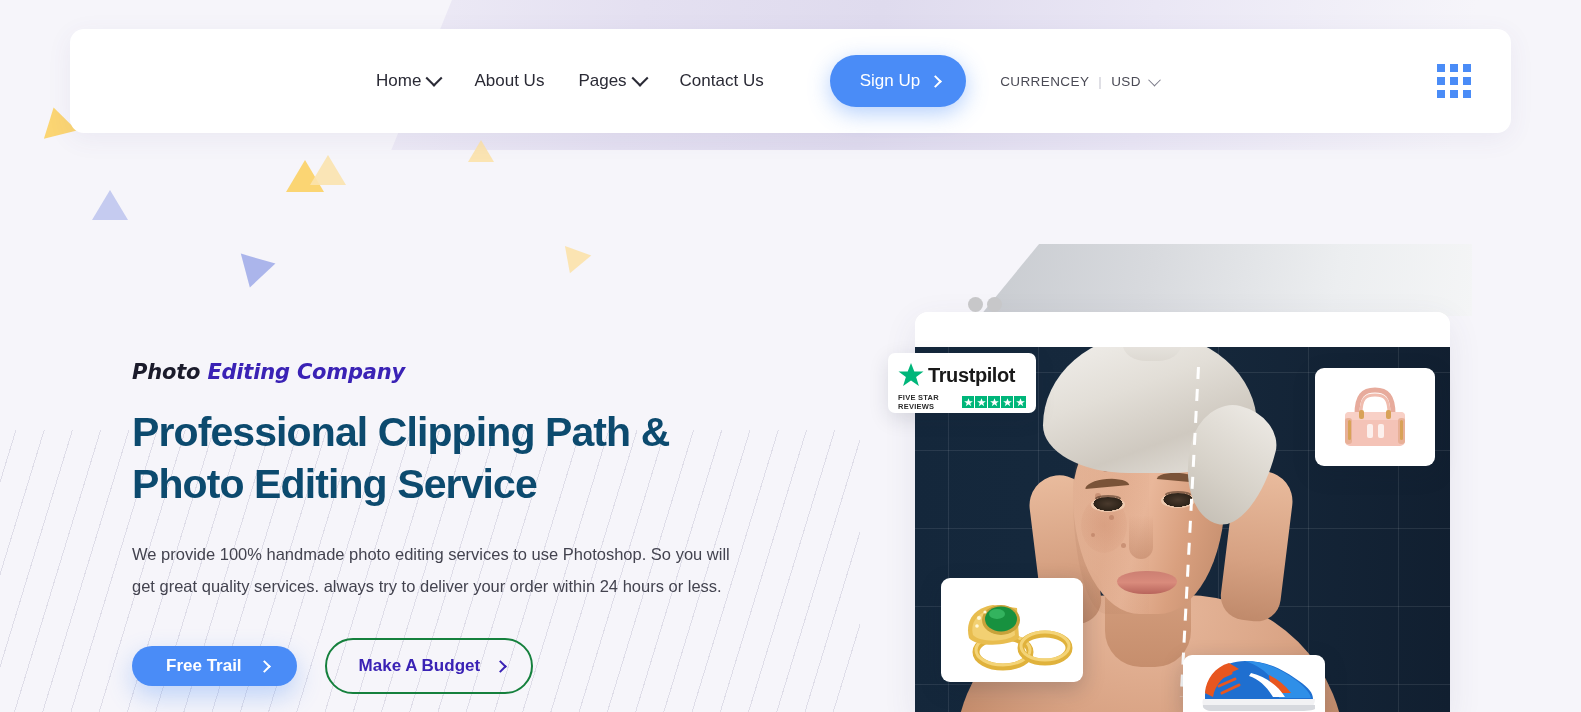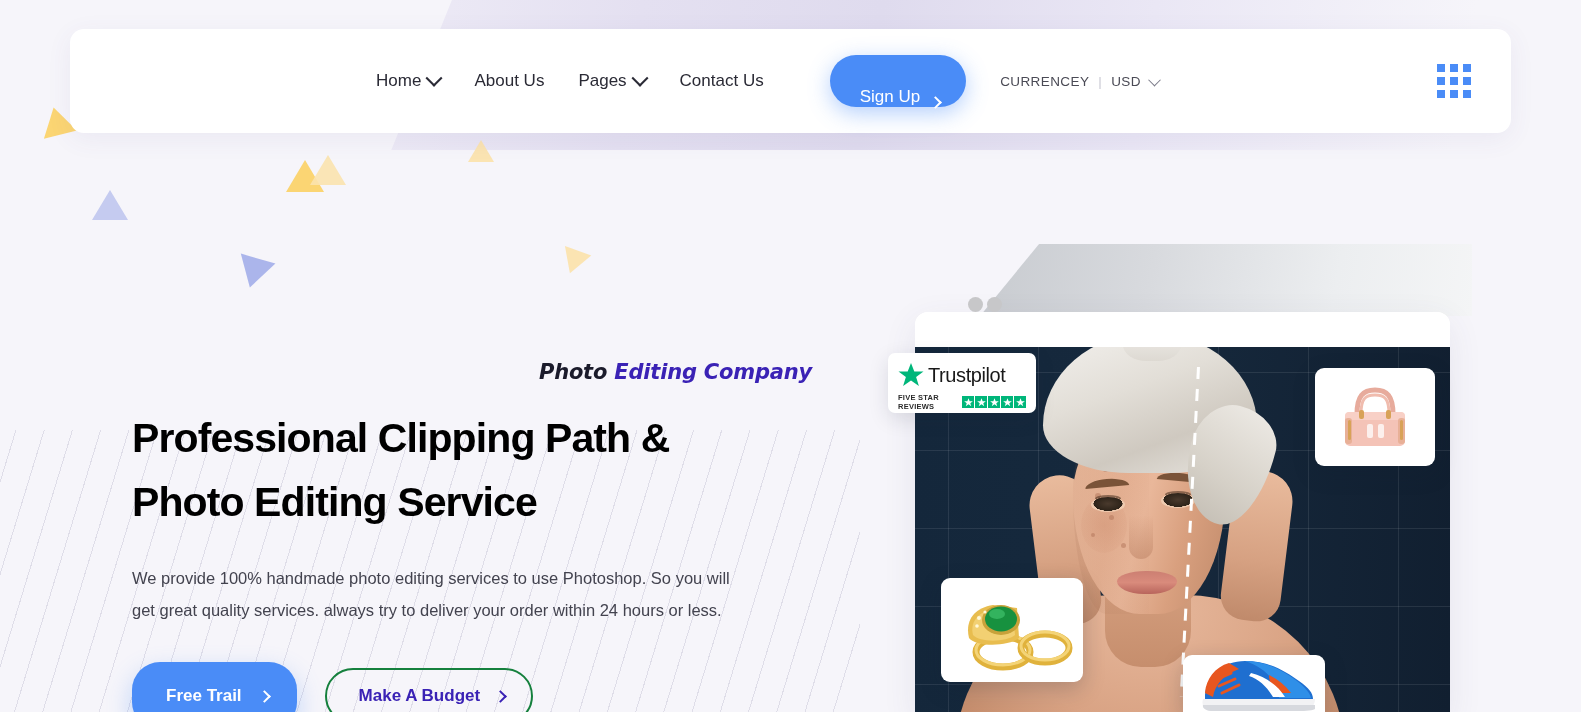--- a/index.html
+++ b/index.html
@@ -129,21 +129,21 @@
     height: 52px;
     padding: 0 26px 0 30px;
     border: none;
     border-radius: 26px;
     background: #4a8cf7;
     color: #fff;
     font-size: 17px;
     font-family: inherit;
     font-weight: 400;
     display: flex;
-    align-items: flex-end;
+    align-items: center;
     gap: 11px;
     cursor: pointer;
     box-shadow: 0 6px 22px rgba(74,140,247,0.42);
     white-space: nowrap;
   }
   .arrow-r {
     width: 9px; height: 9px;
     border-top: 2.3px solid currentColor;
     border-right: 2.3px solid currentColor;
     transform: rotate(45deg);
@@ -185,50 +185,49 @@
     width: 680px;
     z-index: 10;
   }
   .eyebrow {
     font-family: "DejaVu Sans", sans-serif;
     font-size: 21px;
     font-weight: 700;
     font-style: italic;
     letter-spacing: -0.2px;
     margin-bottom: 22px;
-    text-align: right;
   }
   .eyebrow .w1 { color: #1b1b2b; }
   .eyebrow .w2 { color: #3a22b5; }
 
   .headline {
     font-size: 41px;
-    line-height: 64px;
+    line-height: 52px;
     font-weight: 700;
     letter-spacing: -0.9px;
-    color: #000000;
+    color: #0c4a6e;
     max-width: 640px;
   }
 
   .subtext {
     margin-top: 28px;
     font-size: 16.5px;
     line-height: 32px;
     color: #43434f;
     max-width: 620px;
   }
 
   .cta-row {
     margin-top: 36px;
     display: flex;
     align-items: center;
     gap: 28px;
   }
   .btn-primary {
-    height: 68px;
+    height: 40px;
     padding: 0 28px 0 34px;
     border: none;
     border-radius: 28px;
     background: #4a8cf7;
     color: #fff;
     font-family: inherit;
     font-size: 17px;
     font-weight: 700;
     display: flex;
     align-items: center;
@@ -425,21 +424,21 @@
     position: absolute;
     left: 888px; top: 353px;
     width: 148px; height: 60px;
     background: #fff;
     border-radius: 7px;
     box-shadow: 0 6px 20px rgba(30,35,60,0.13);
     padding: 9px 10px 7px;
     z-index: 14;
   }
   .tp-top { display:flex; align-items:center; gap:4px; }
-  .tp-name { font-size: 20px; font-weight: 400; color: #191919; letter-spacing: -0.4px;
+  .tp-name { font-size: 20px; font-weight: 700; color: #191919; letter-spacing: -0.4px;
              font-family: "Liberation Sans", sans-serif; }
   .tp-bottom { display:flex; align-items:center; gap:6px; margin-top: 5px; }
   .tp-label { font-size: 7.5px; font-weight: 700; letter-spacing: 0.25px; color:#2b2b2b; }
   .tp-stars { display:flex; gap:1px; }
   .tp-stars i {
     width: 12px; height: 12px; background:#00b67a; display:flex;
     align-items:center; justify-content:center;
   }
   .tp-stars i svg { width: 9px; height: 9px; }
 </style>

